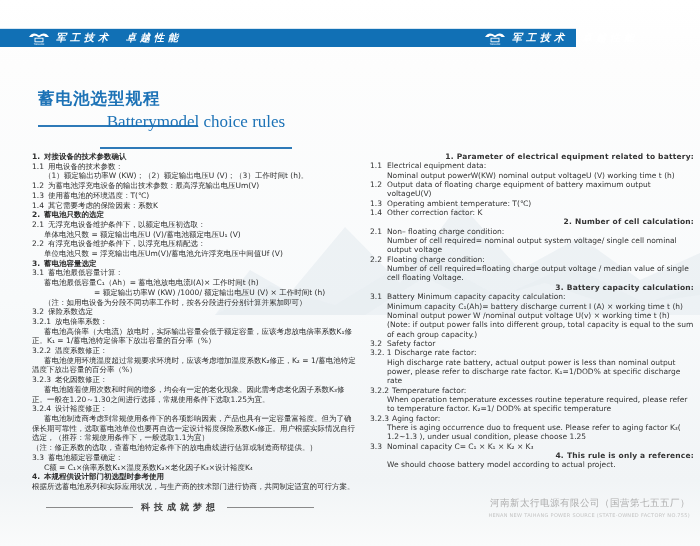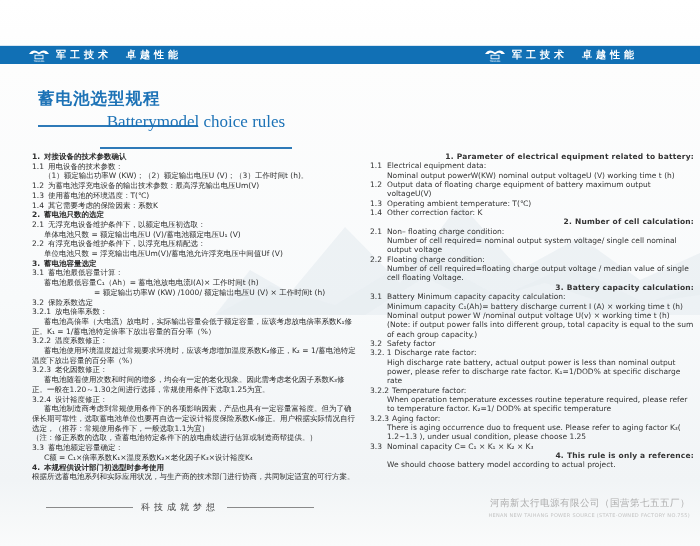--- a/index.html
+++ b/index.html
@@ -5,23 +5,23 @@
   html,body{margin:0;padding:0;}
   body{
     width:700px;height:546px;position:relative;overflow:hidden;
     background:#ffffff;
     font-family:"DejaVu Sans","Liberation Sans",sans-serif;
     -webkit-font-smoothing:antialiased;
   }
   .page{position:absolute;inset:0;background:linear-gradient(180deg,#ffffff 0%,#fdfdfd 12%,#f8fafb 55%,#f1f4f6 88%,#fafbfb 100%);}
   
   .header-bar{
-    position:absolute;left:0;top:45px;width:700px;height:18px;
+    position:absolute;left:0;top:28px;width:576px;height:18px;
     background:#1170b5;border-top:1px solid #d7e6f2;
-    display:flex;align-items:center;
+    display:flex;align-items:center;font-style:italic;
   }
   .brand{display:flex;align-items:center;gap:6px;position:absolute;top:0;height:18px;}
   .brand.left{left:28px;}
   .brand.right{left:484px;}
   .brand .slogan{color:#ffffff;font-weight:bold;font-size:10px;letter-spacing:4px;white-space:nowrap;}
   .brand .slogan .gap{display:inline-block;width:14px;}
   .logo{display:block;}
   
   .title-zh{
     position:absolute;left:38px;top:88px;width:160px;
@@ -48,21 +48,21 @@
   .erow{margin:0;font-size:7.5px;line-height:9.35px;color:#333333;padding-left:17px;text-indent:-17px;}
   .erow .num{display:inline-block;min-width:14px;text-indent:0;margin-right:3px;}
   .erow.cont{text-indent:0;}
   .erow.b{font-weight:bold;letter-spacing:.2px;text-align:right;}
   
   .tagline{
     position:absolute;left:46px;top:501px;width:268px;
     display:flex;align-items:center;gap:8px;
   }
   .tagline .line{flex:1;height:0;border-top:1px solid #8a8a8a;}
-  .tagline .txt{font-size:9px;letter-spacing:4px;color:#3f3f3f;white-space:nowrap;font-weight:normal;}
+  .tagline .txt{font-size:9px;letter-spacing:4px;color:#3f3f3f;white-space:nowrap;font-weight:bold;}
   .company{position:absolute;right:10px;top:497px;text-align:right;}
   .company .zh{font-size:9.5px;color:#aeaeae;letter-spacing:.5px;}
   .company .en{font-size:5px;color:#c4c4c4;letter-spacing:.3px;margin-top:2px;}
 </style>
 </head>
 <body>
 
 <div class="page">
 
   <div class="header-bar">
@@ -118,20 +118,21 @@
       <p class="crow ind1 cont"><span class="txt">单位电池只数 = 浮充输出电压Um(V)/蓄电池允许浮充电压中间值Uf (V)</span></p>
 
       <p class="crow b"><span class="num">3.</span><span class="txt">蓄电池容量选定</span></p>
 
       <p class="crow"><span class="num">3.1</span><span class="txt">蓄电池最低容量计算：</span></p>
 
       <p class="crow ind1 cont"><span class="txt">蓄电池最低容量C₁（Ah）= 蓄电池放电电流I(A)× 工作时间t (h)</span></p>
 
       <p class="crow ind2 cont"><span class="txt">= 额定输出功率W (KW) /1000/ 额定输出电压U (V) × 工作时间t (h)</span></p>
 
+      <p class="crow ind1 cont"><span class="txt">（注：如用电设备为分段不同功率工作时，按各分段进行分别计算并累加即可）</span></p>
 
       <p class="crow"><span class="num">3.2</span><span class="txt">保险系数选定</span></p>
 
       <p class="crow"><span class="num">3.2.1</span><span class="txt">放电倍率系数：</span></p>
 
       <p class="crow indp cont"><span class="txt">蓄电池高倍率（大电流）放电时，实际输出容量会低于额定容量，应该考虑放电倍率系数K₁修正。K₁ = 1/蓄电池特定倍率下放出容量的百分率（%）</span></p>
 
       <p class="crow"><span class="num">3.2.2</span><span class="txt">温度系数修正：</span></p>
 
       <p class="crow indp cont"><span class="txt">蓄电池使用环境温度超过常规要求环境时，应该考虑增加温度系数K₂修正，K₂ = 1/蓄电池特定温度下放出容量的百分率（%）</span></p>

